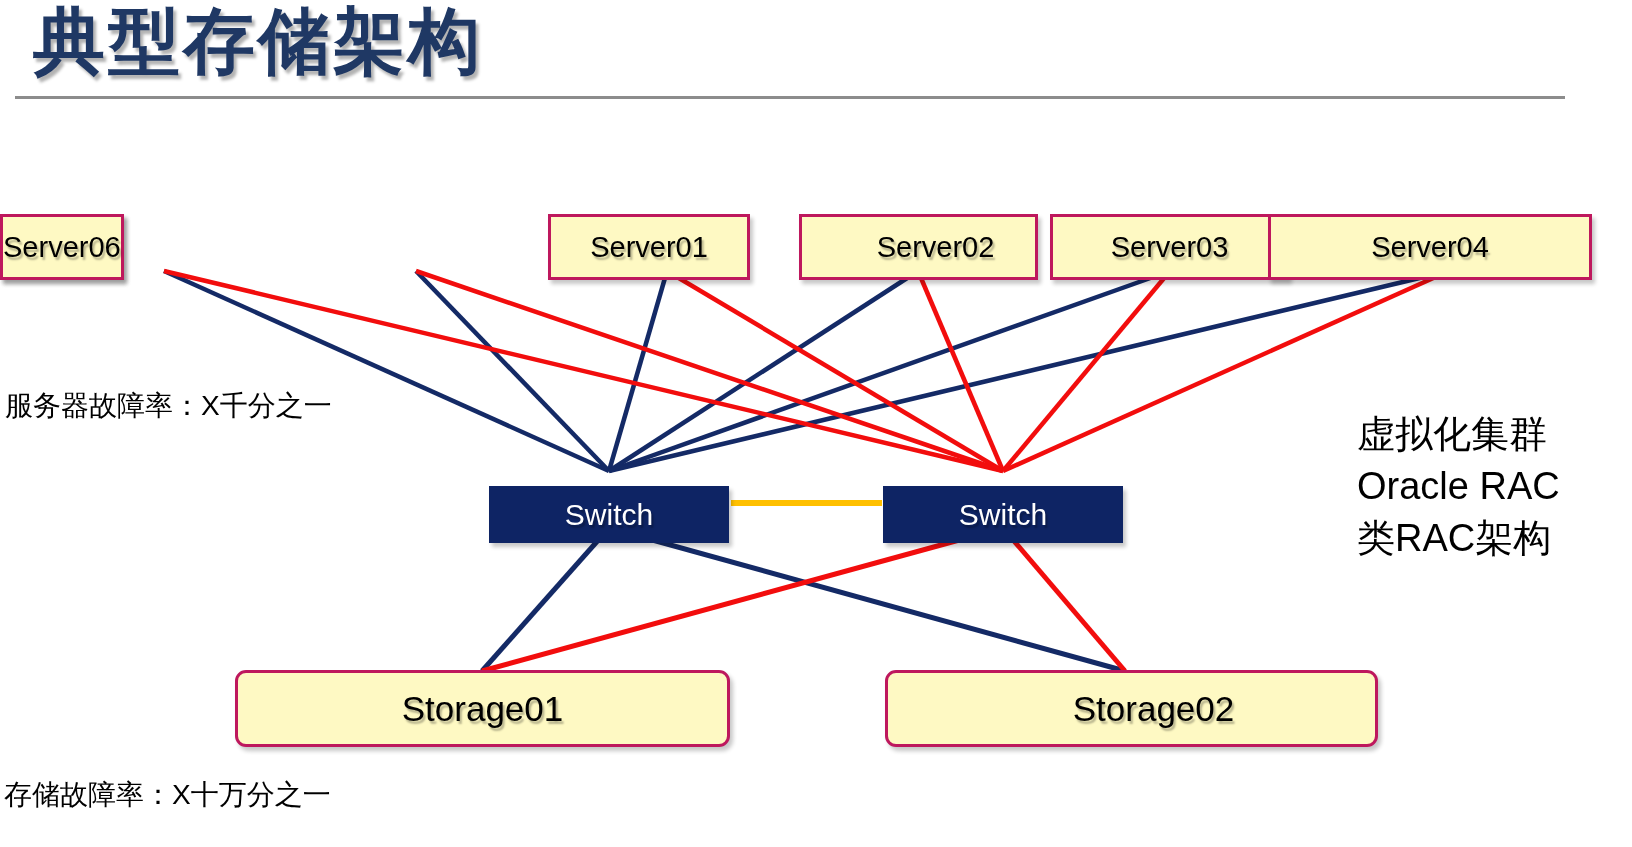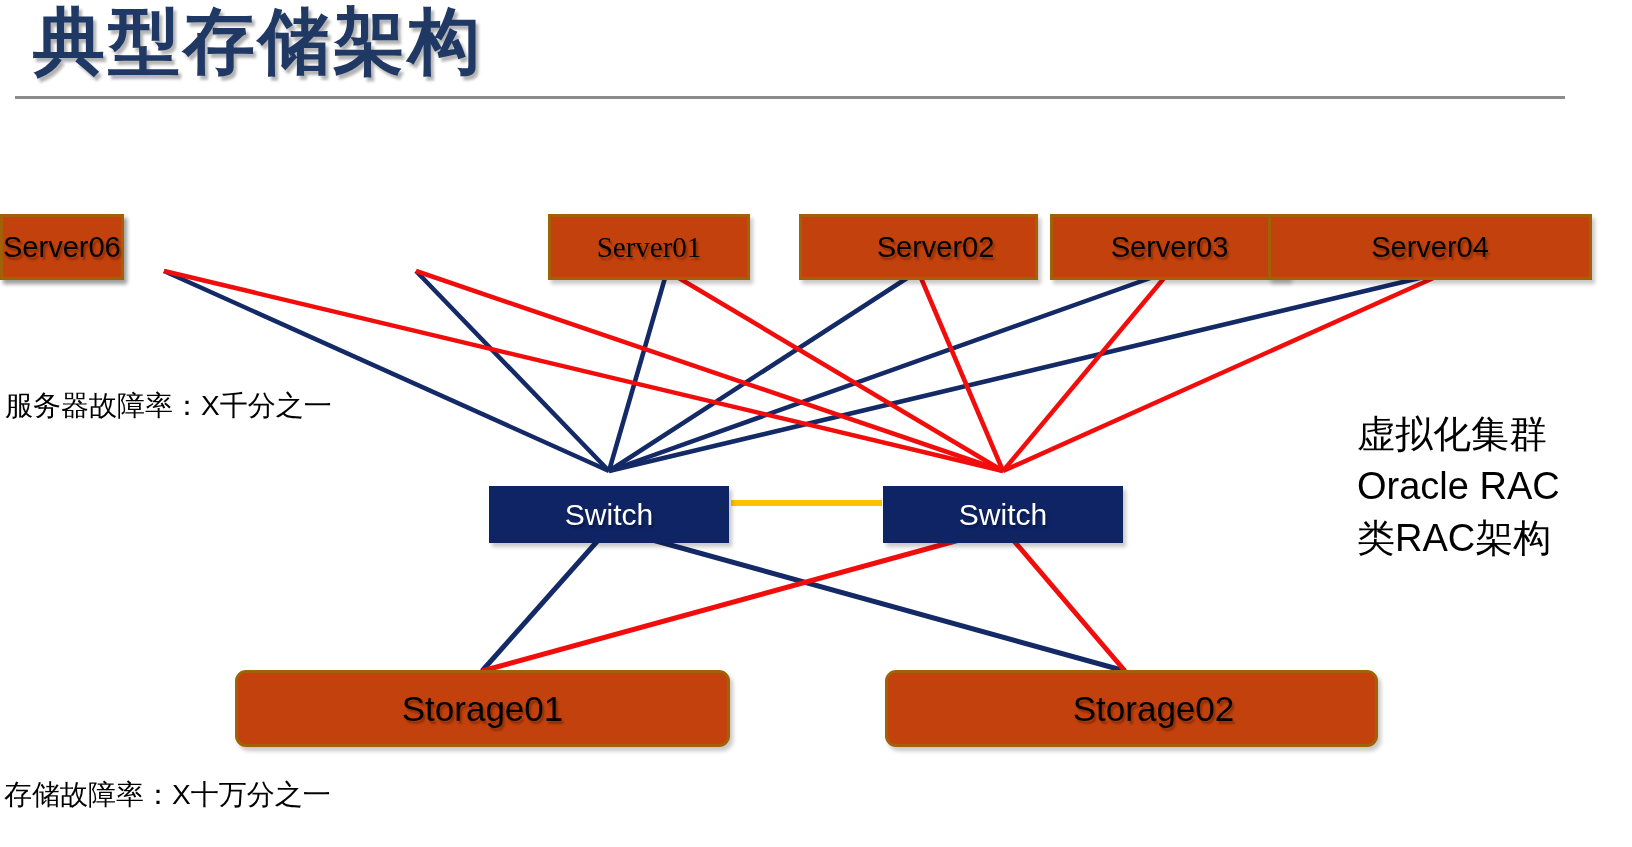--- a/index.html
+++ b/index.html
@@ -9,30 +9,30 @@
   }
   .title {
     position:absolute; left:33px; top:-6px; font-size:72px; font-weight:bold;
     color:#1F3864; letter-spacing:3px; white-space:nowrap;
     text-shadow:3px 4px 3px rgba(0,0,0,0.30);
   }
   .divider { position:absolute; left:15px; top:96px; width:1550px; height:3px; background:#8C8C8C; }
   svg.wires { position:absolute; left:0; top:0; z-index:1; }
   .box {
     position:absolute; box-sizing:border-box; z-index:2;
-    background:#c2410c; border:3px solid #a16207;
+    background:#fef9c3; border:3px solid #be185d;
     display:flex; align-items:center; justify-content:center;
     color:#000; white-space:nowrap;
     box-shadow:3px 4px 4px rgba(0,0,0,0.22);
     text-shadow:2px 3px 2px rgba(0,0,0,0.28);
   }
   .server { top:214px; height:66px; font-size:29px; }
   .server:nth-of-type(1){ left:45px;   width:239px; }
   .server:nth-of-type(2){ left:296px;  width:239px; }
-  .server:nth-of-type(3){ left:548px;  width:202px;font-family:Liberation Serif, serif; }
+  .server:nth-of-type(3){ left:548px;  width:202px; }
   .server:nth-of-type(4){ left:799px;  width:239px;padding-left:34px; }
   .server:nth-of-type(5){ left:1050px; width:239px; }
   .server:nth-of-type(6){ left:1268px; width:324px; }
   .switch {
     top:474px; height:57px; background:#0E2464; border:none;
     color:#ffffff; font-size:30px;margin-top:12px;
   }
   .switch.sw1 { left:489px; width:240px; }
   .switch.sw2 { left:883px; width:240px; }
   .storage { top:670px; height:77px; font-size:35px;border-radius:11px; }

